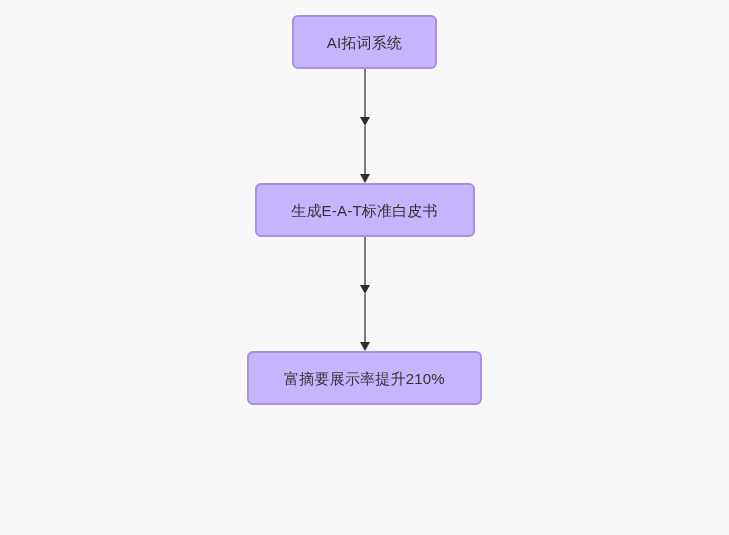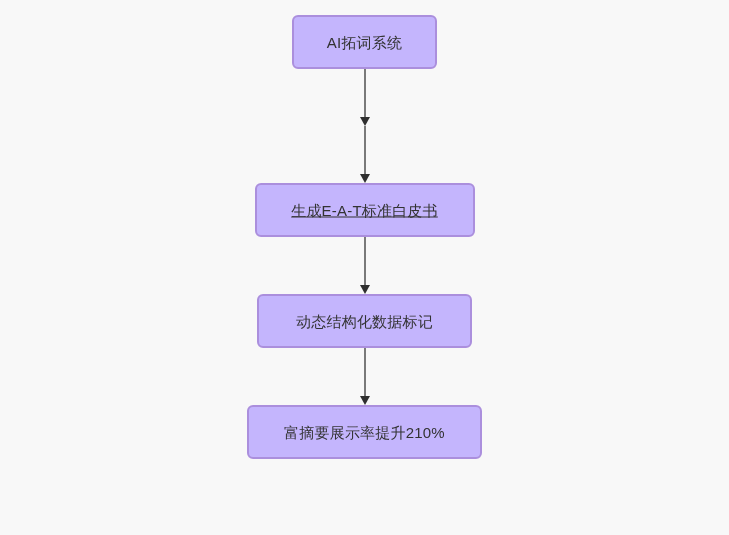--- a/index.html
+++ b/index.html
@@ -49,21 +49,21 @@
     white-space: nowrap;
     margin-left: 0;
   }
   .node-label {
     display: block;
     transform: translateY(-0.5px);
   }
   
   .node-w1 { width: 145px; }
   .node-w2 { width: 190px; }
-  .node-w3 { width: 220px; text-decoration: underline; }
+  .node-w3 { width: 220px; }
   .node-w4 { width: 215px; }
   .node-w5 { width: 235px; }
 
   .connector {
     position: relative;
     width: 12px;
     height: 57px;
     display: flex;
     justify-content: center;
   }
@@ -111,23 +111,20 @@
 
     <div class="node node-w3">
       <span class="node-label">生成E-A-T标准白皮书</span>
     </div>
 
     <div class="connector">
       <span class="shaft"></span>
       <span class="arrowhead"></span>
     </div>
 
-    <div class="node node-w4">
-      <span class="node-label">动态结构化数据标记</span>
-    </div>
 
     <div class="connector">
       <span class="shaft"></span>
       <span class="arrowhead"></span>
     </div>
 
     <div class="node node-w5">
       <span class="node-label">富摘要展示率提升210%</span>
     </div>
 

